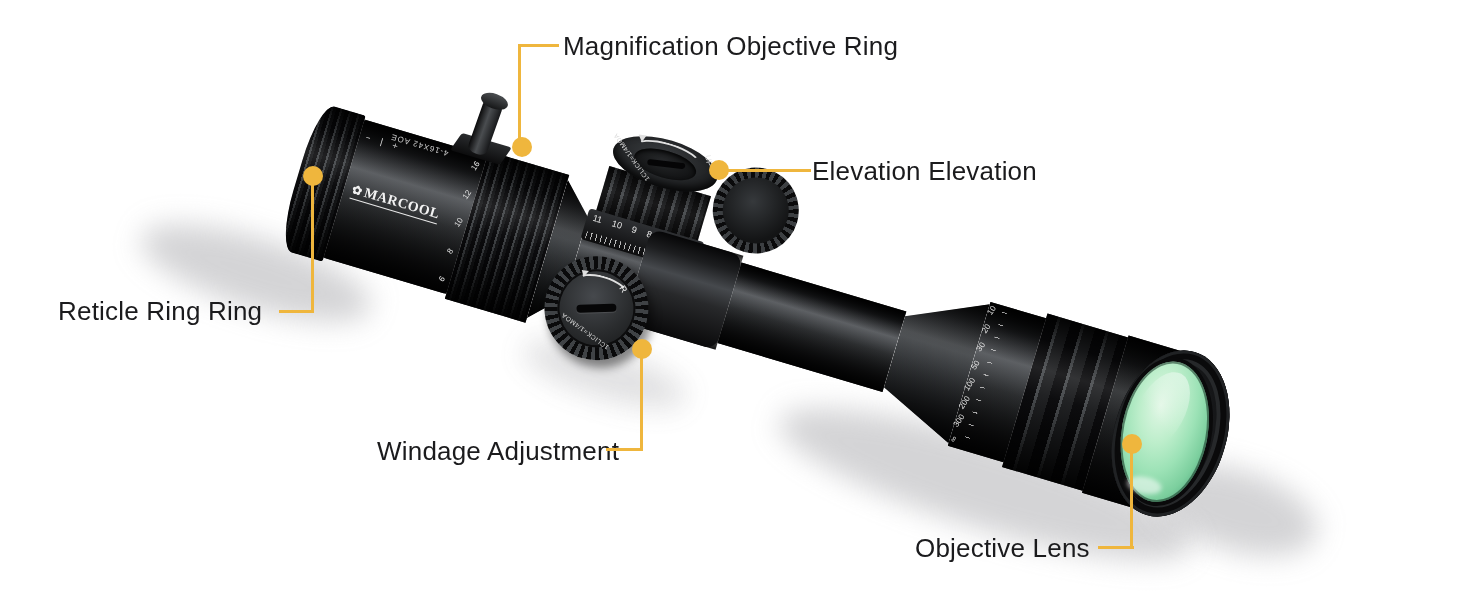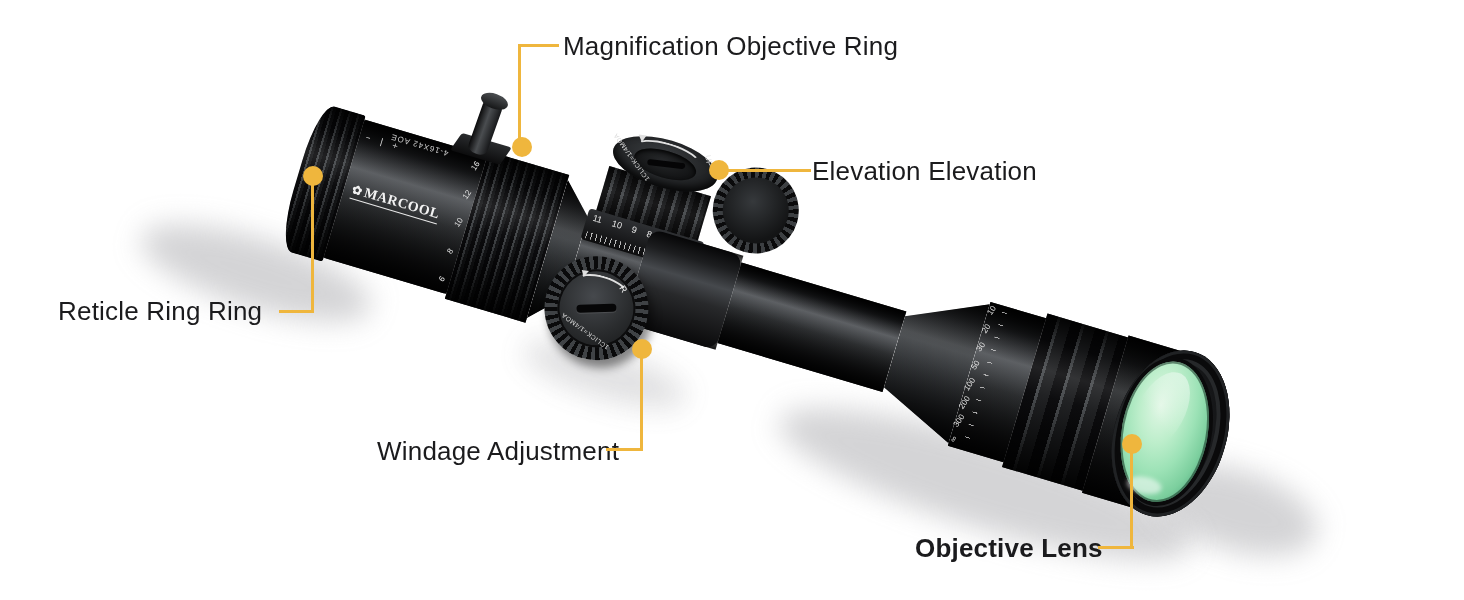--- a/index.html
+++ b/index.html
@@ -9,21 +9,21 @@
   }
   
   .callout-label{
     position:absolute;white-space:nowrap;color:#1b1b1d;
     font-size:26px;font-weight:500;letter-spacing:.2px;
   }
   .lbl-mag{left:563px;top:31px;}
   .lbl-elev{left:812px;top:156px;}
   .lbl-ret{left:58px;top:296px;}
   .lbl-wind{left:340px;top:436px;margin-left:37px;}
-  .lbl-obj{left:915px;top:533px;font-weight:bold;}
+  .lbl-obj{left:915px;top:533px;}
   .leader{position:absolute;background:#EFB63D;z-index:30;}
   .lh{height:3px;}
   .lv{width:3px;}
   .dot{
     position:absolute;width:20px;height:20px;border-radius:50%;
     background:#EFB63D;z-index:31;
   }
   
   .mag-h{left:518px;top:44px;width:41px;}
   .mag-v{left:518px;top:44px;height:104px;}

